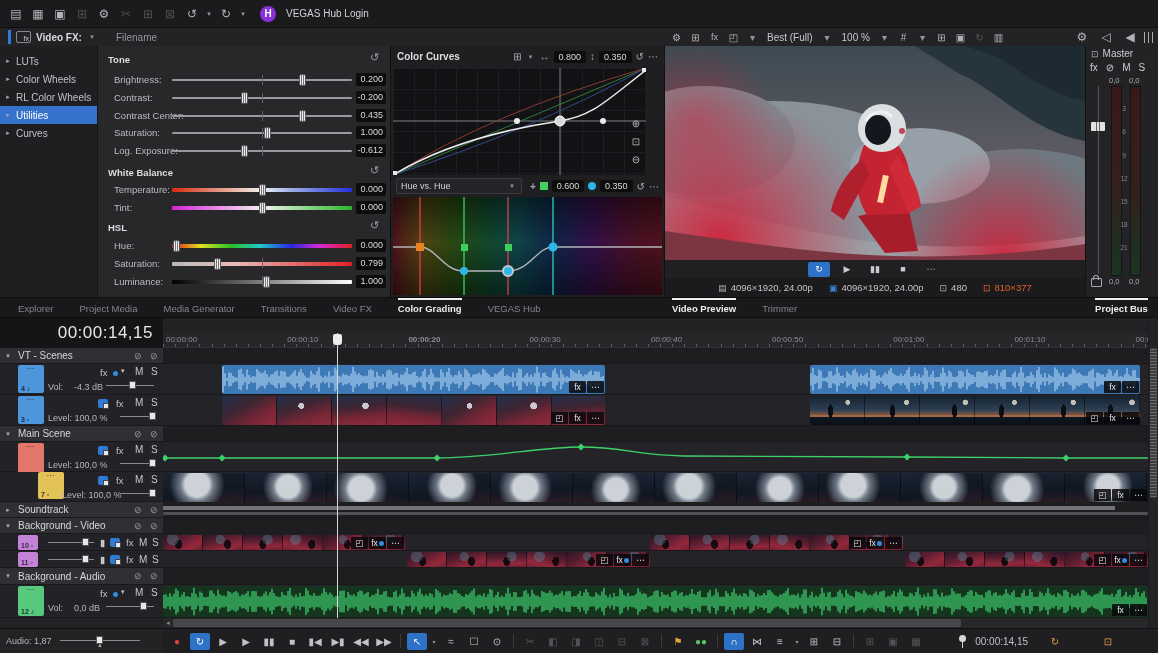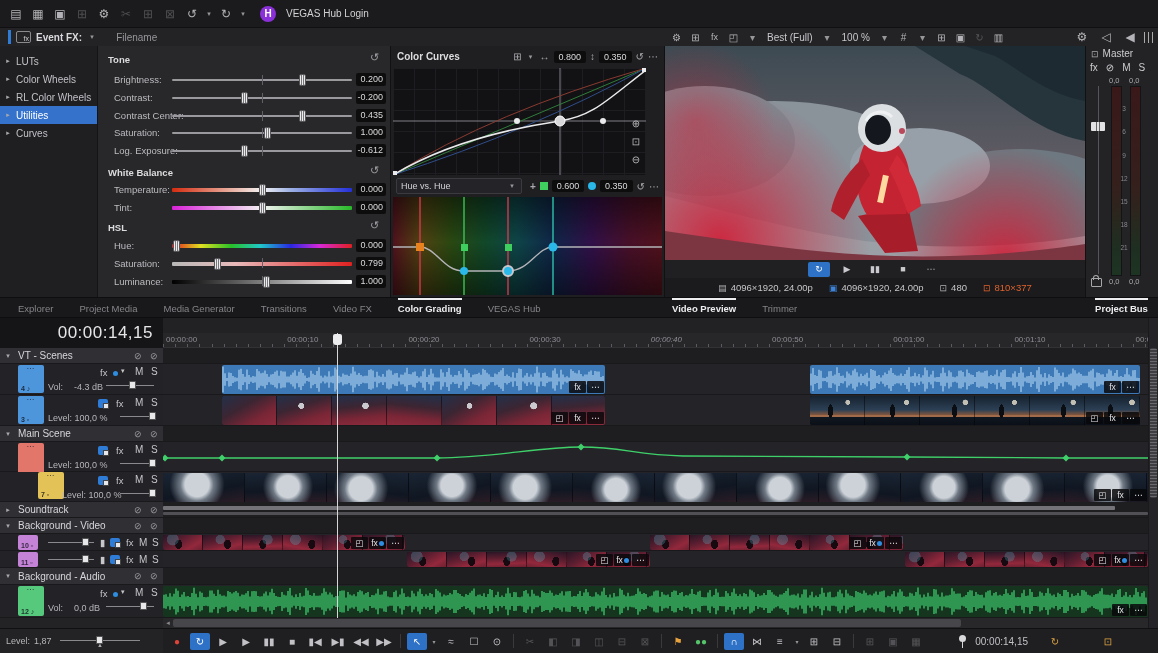--- a/index.html
+++ b/index.html
@@ -172,21 +172,21 @@
         <span class="ti dd">▾</span>
       </span>
     <span id="hub">H</span>
     <span id="tb-title">VEGAS Hub Login</span>
   </div>
 
   <div id="row2">
     <div id="efx">
       <span class="bluebar"></span>
       <span class="fxchip">fx</span>
-      <span class="lbl">Event FX:</span>
+      <span class="lbl">Video FX:</span>
       <span class="ti dd">▾</span>
       <span class="fname">Filename</span>
     </div>
     <div id="pvtb">
         <span class="ti">⚙</span>
         <span class="ti">⊞</span>
         <span class="ti" style="font-size: 9px;">fx</span>
         <span class="ti">◰</span>
         <span class="ti dd">▾</span>
         <span class="tt">Best (Full)</span>
@@ -570,21 +570,21 @@
         <div class="rtick" style="left: 896.9px;"></div>
         <div class="rtick" style="left: 909px;"></div>
         <div class="rtick" style="left: 921.1px;"></div>
         <div class="rtick" style="left: 933.2px;"></div>
         <div class="rtick" style="left: 945.4px;"></div>
         <div class="rtick" style="left: 957.5px;"></div>
         <div class="rtick" style="left: 969.6px;"></div>
         <div class="rtick" style="left: 981.7px;"></div>
         <div class="rlab" style="left: 3px;">00:00:00</div>
         <div class="rlab" style="left: 124.2px;">00:00:10</div>
-        <div class="rlab" style="left: 245.4px;">00:00:20</div>
+        <div class="rlab" style="left: 245.4px; font-weight: bold;">00:00:20</div>
         <div class="rlab" style="left: 366.6px;">00:00:30</div>
         <div class="rlab" style="left: 487.8px; font-style: italic;">00:00:40</div>
         <div class="rlab" style="left: 609px;">00:00:50</div>
         <div class="rlab" style="left: 730.2px;">00:01:00</div>
         <div class="rlab" style="left: 851.4px;">00:01:10</div>
         <div class="rlab" style="left: 972.6px;">00:01:20</div>
       </div>
     <div id="thead">
         <div class="ghead" style="top: 0px; height: 16px;">
           <span class="arr">▾</span>
@@ -867,21 +867,21 @@
     <div id="vscroll">
         <div id="vthumb"></div>
       </div>
     <div id="hscroll">
       <div id="harrow">◂</div>
       <div id="hthumb"></div>
     </div>
   </div>
 
   <div id="ratebox">
-    <span class="hlbl" style="left:6px;top:7px">Level:</span>
+    <span class="hlbl" style="left:6px;top:7px">Audio:</span>
     <span class="hlbl" style="left:34px;top:7px">1,87</span>
     <span class="hslid" style="left:60px;top:11px;width:80px"></span>
     <span class="hshnd" style="left:96px;top:7px"></span>
     <span style="position:absolute;left:97px;top:13px;font-size:6px;color:#aaaaae">▲</span>
   </div>
 
   <div id="transportbar">
       <span class="tpb" style="color: rgb(224, 68, 56);">●</span>
       <span class="tpb act">↻</span>
       <span class="tpb">▶</span>

